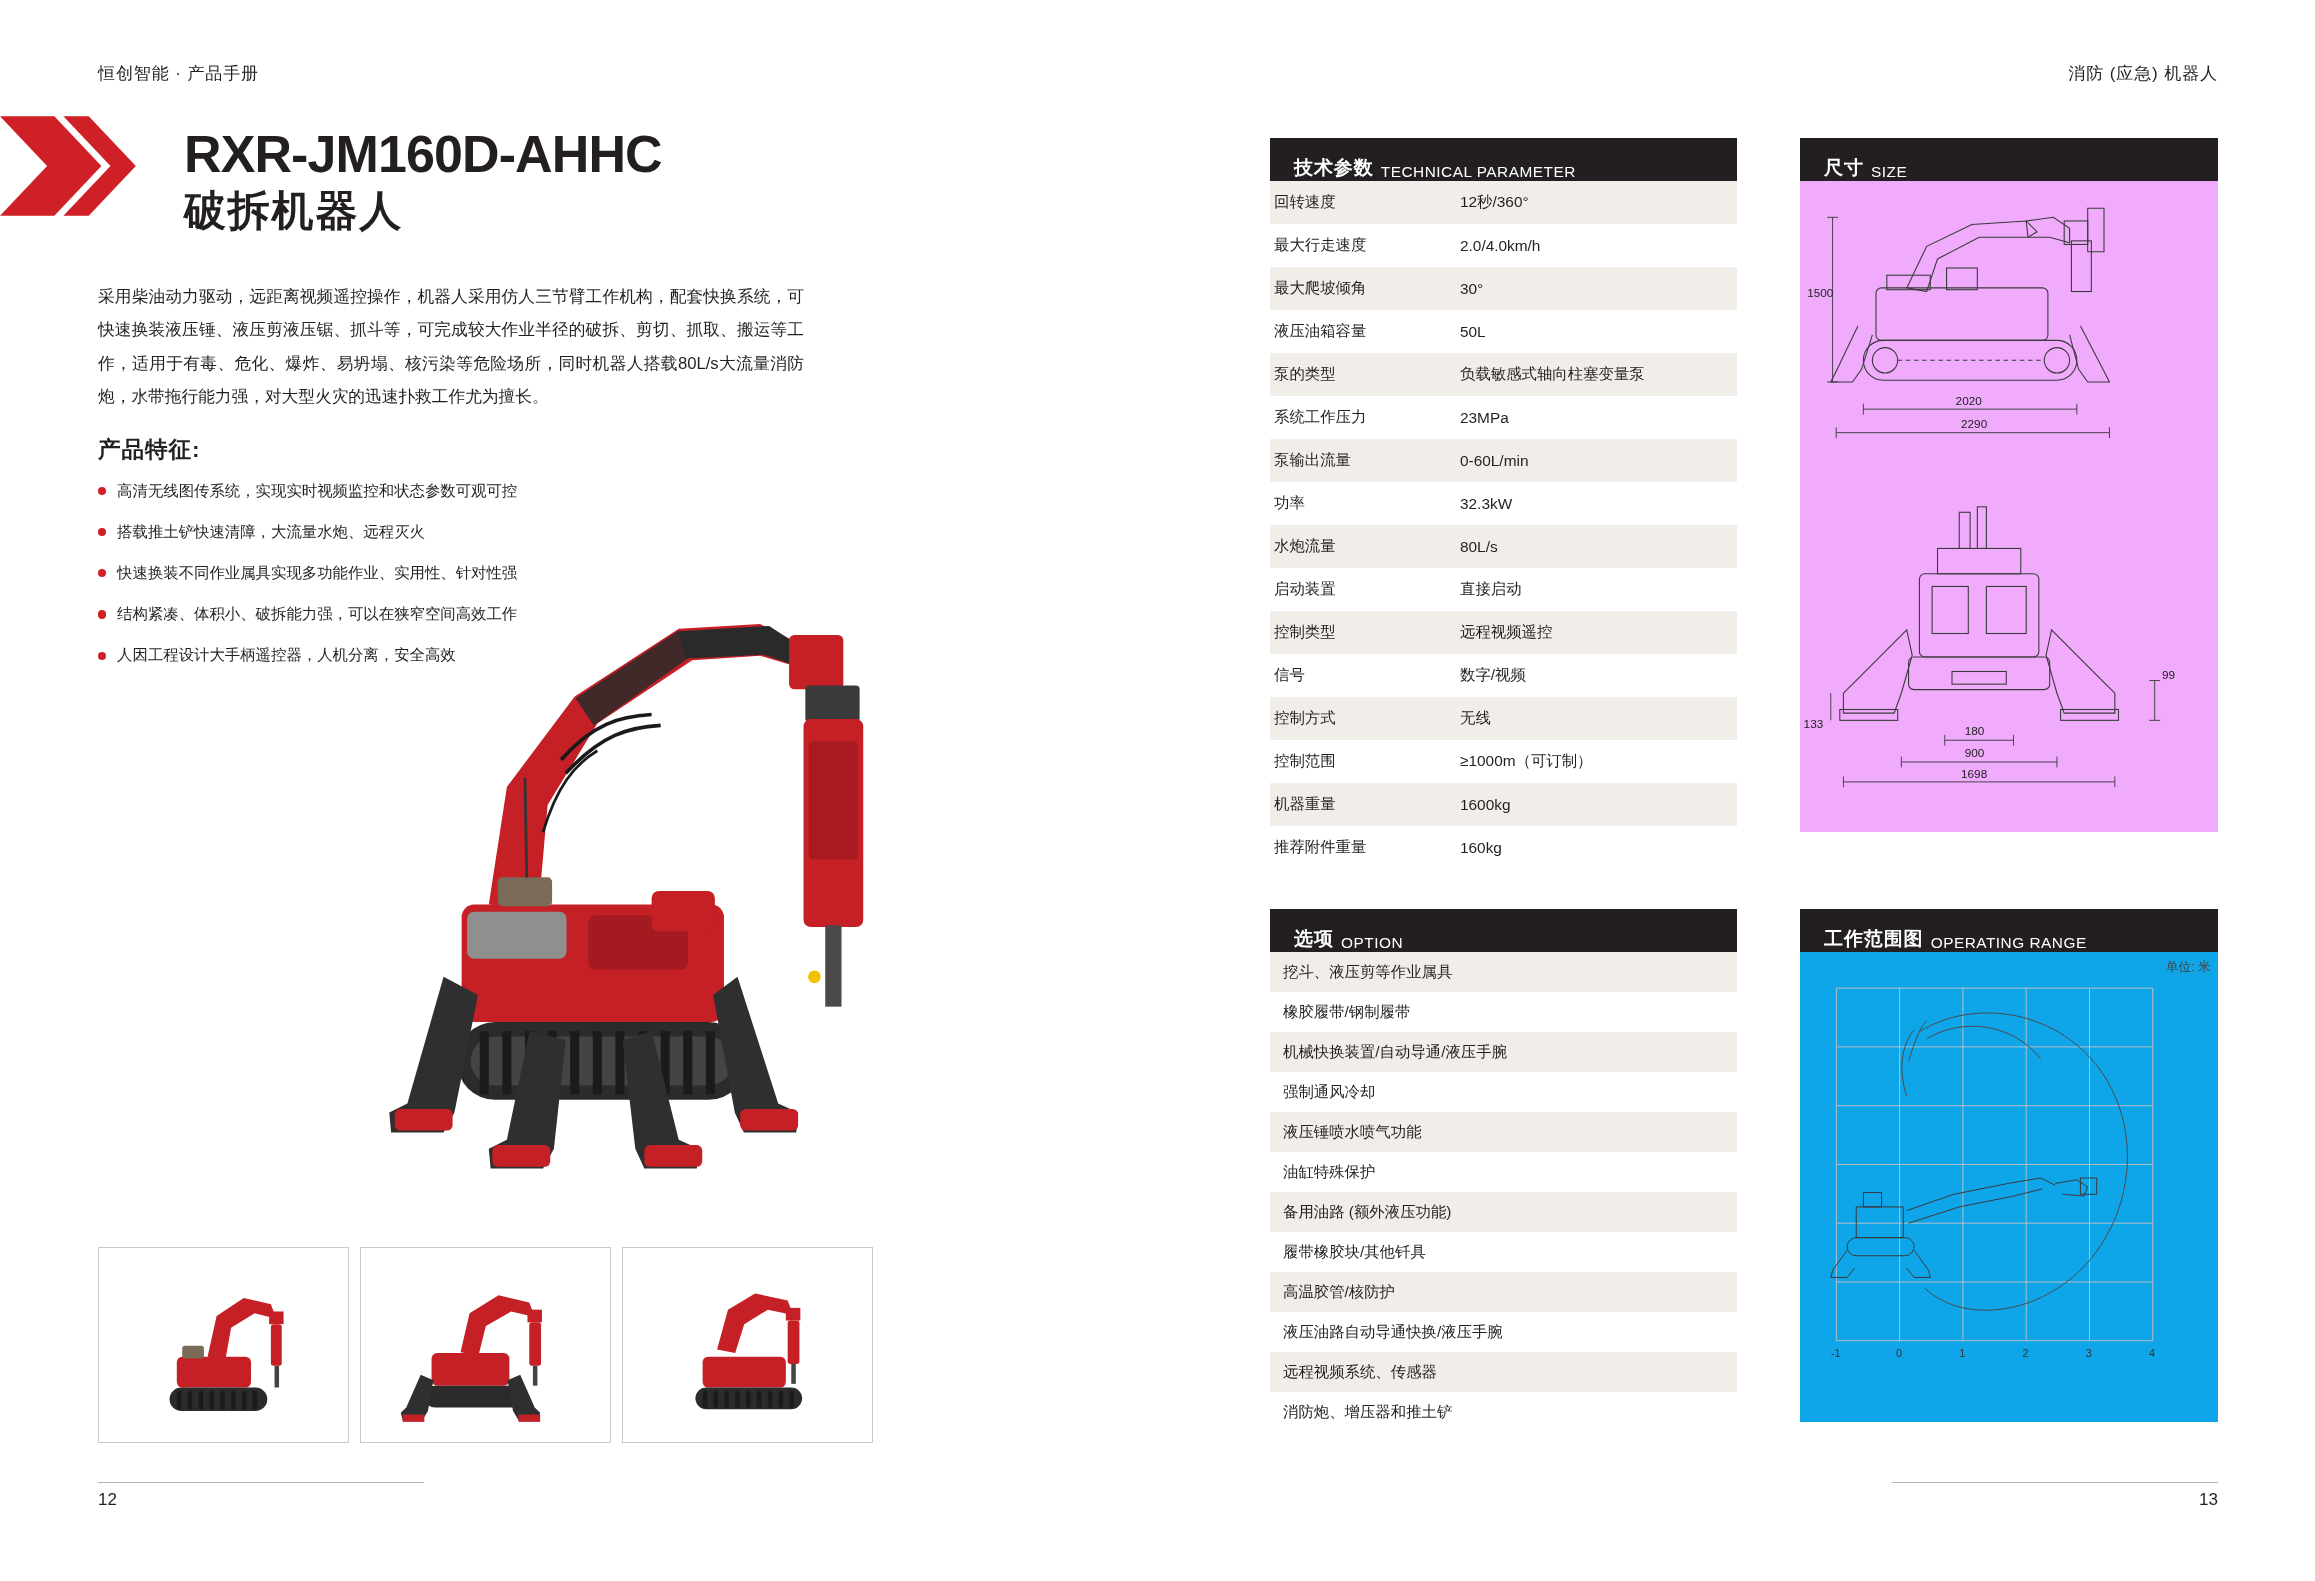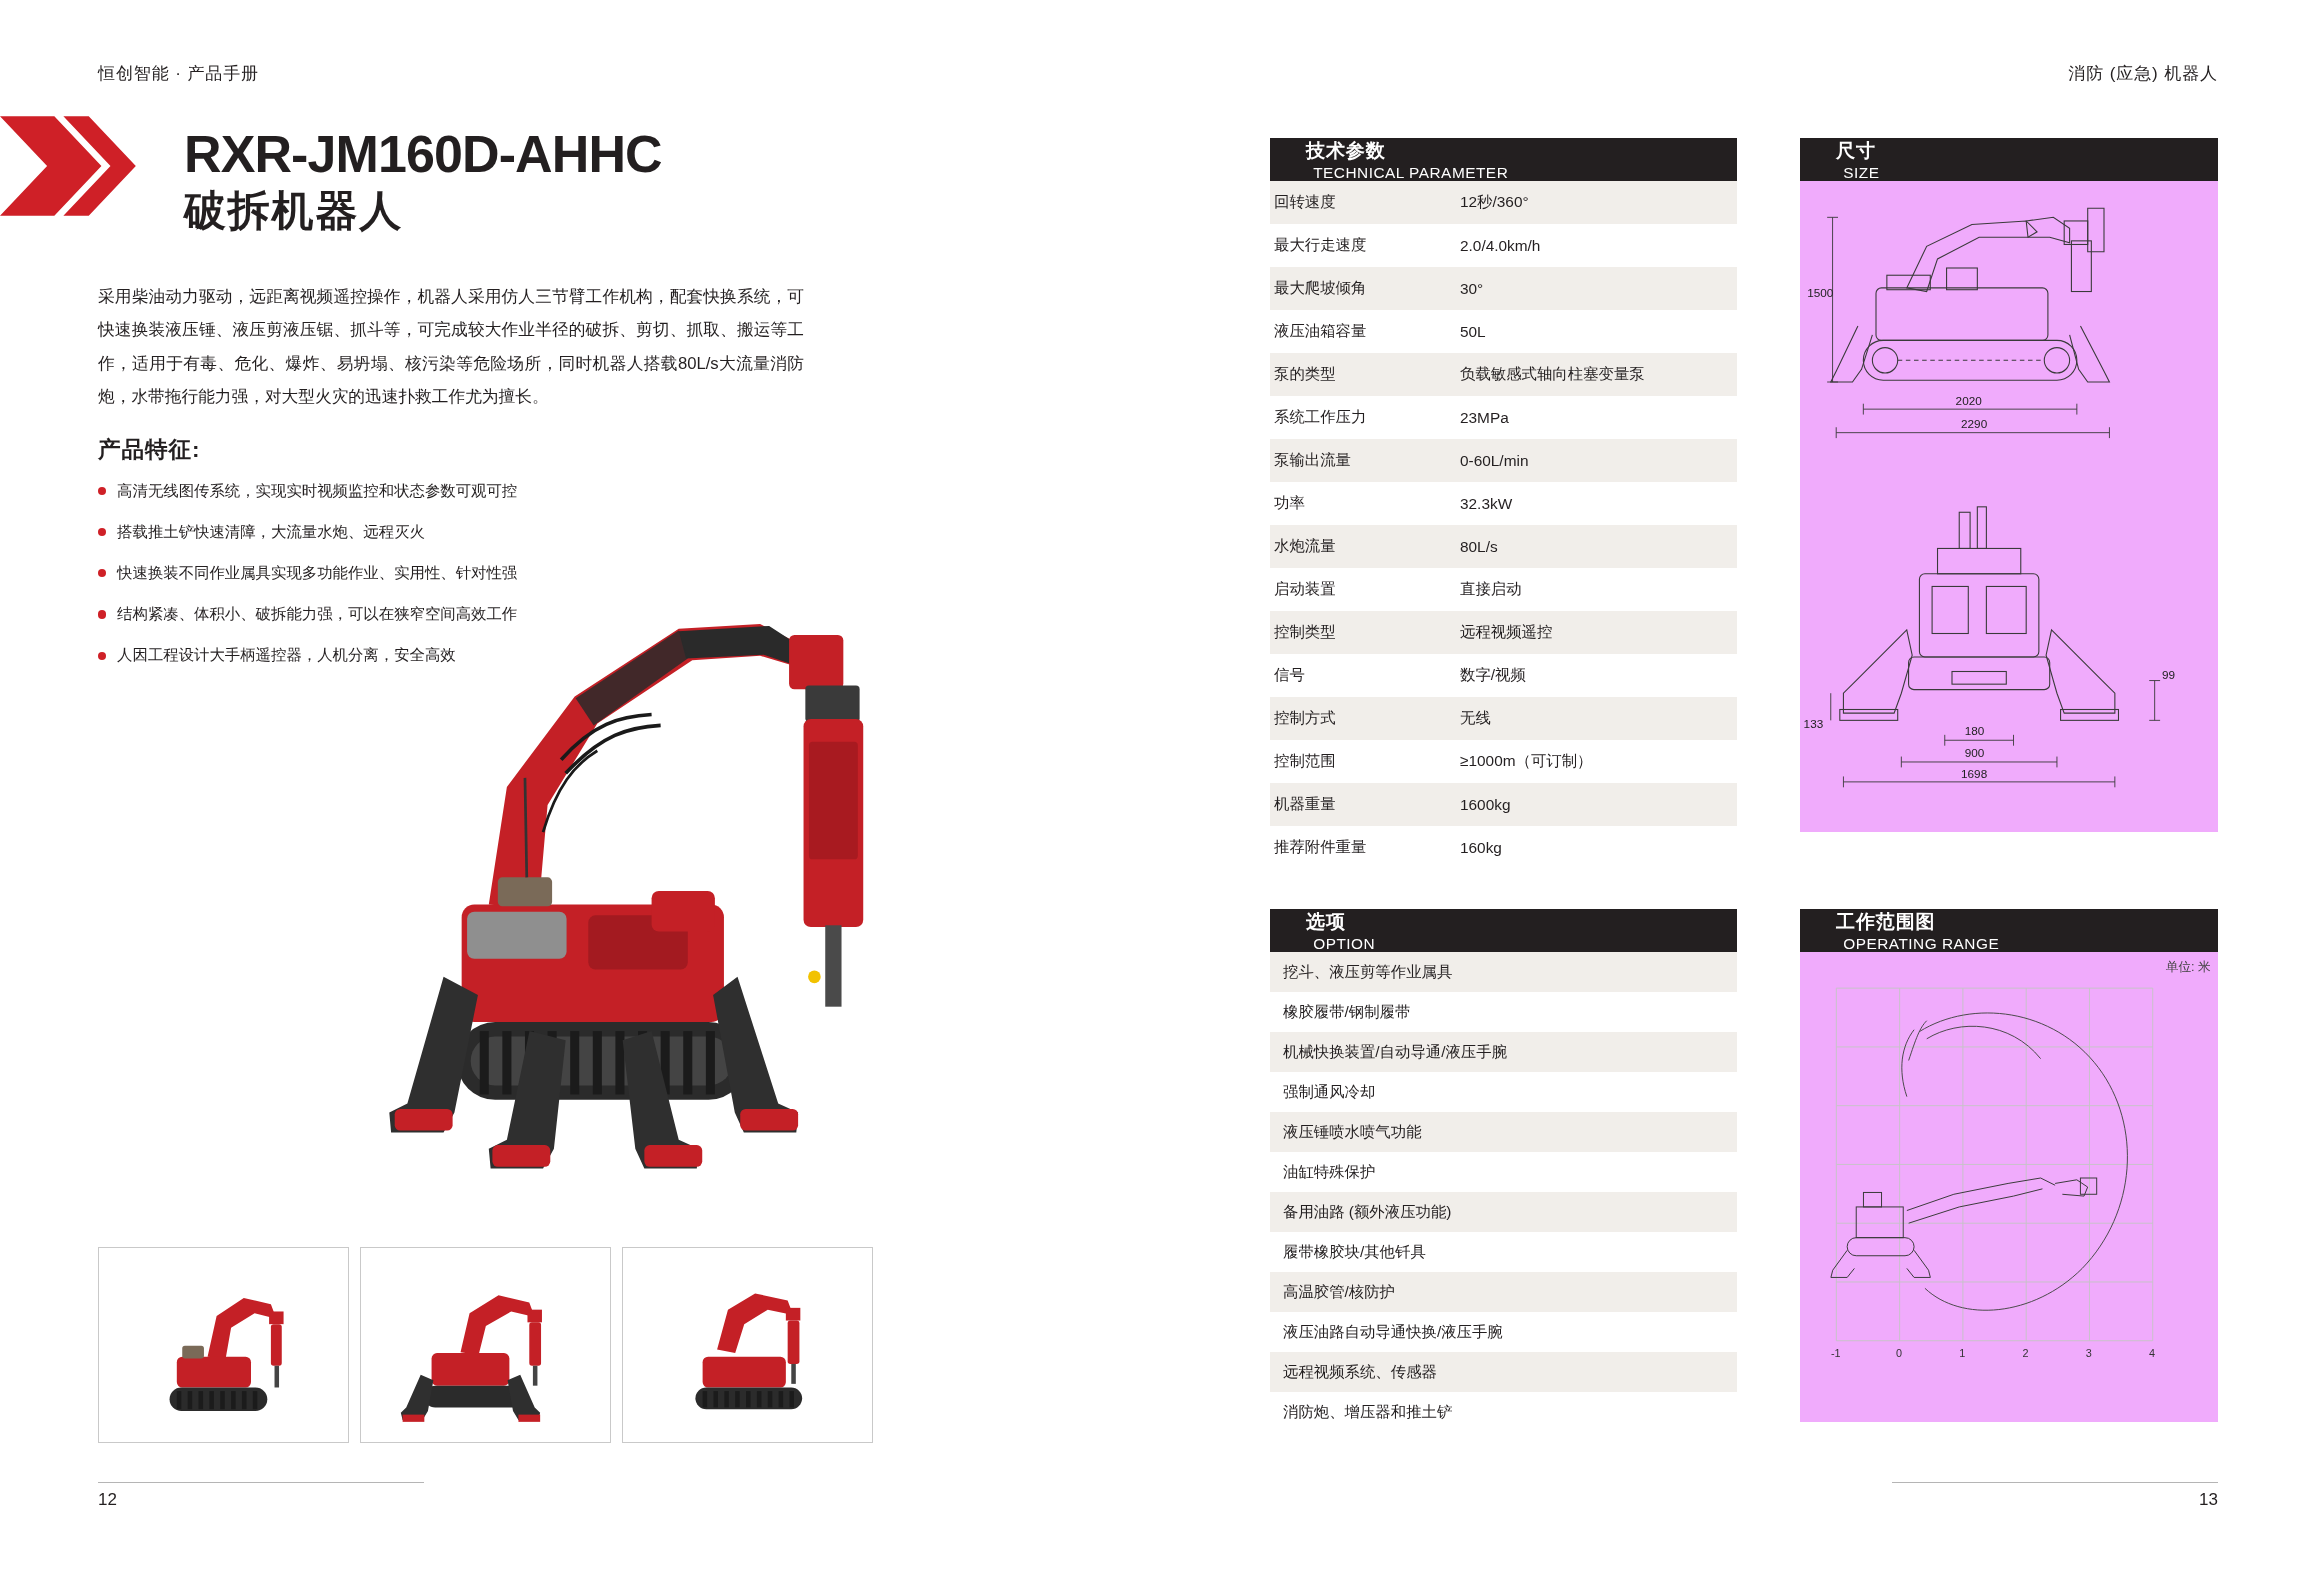--- a/index.html
+++ b/index.html
@@ -44,21 +44,21 @@
   .thumb{width:249px;height:194px;border:0.9px solid #c9c9c9;background:#fff;position:relative;overflow:hidden;}
 
   
   .foot-left{position:absolute;left:98px;top:1482px;width:326px;}
   .foot-right{position:absolute;right:98px;top:1482px;width:326px;text-align:right;}
   .foot-rule{height:0.9px;background:#b5b5b5;width:100%;}
   .foot-num{font-size:17px;color:#231f20;margin-top:7.2px;}
 
   
   .blk{position:absolute;}
-  .blk-head{background:#231f20;color:#ffffff;height:43px;display:flex;align-items:flex-start;padding-left:36px;box-sizing:border-box;flex-direction:column;}
+  .blk-head{background:#231f20;color:#ffffff;height:43px;display:flex;align-items:flex-end;padding-left:24px;box-sizing:border-box;}
   .blk-head .cn{font-size:19px;font-weight:bold;letter-spacing:0.9px;}
   .blk-head .en{font-size:15.4px;margin-left:7.2px;letter-spacing:0.5px;font-weight:normal;}
 
   
   #param-block{left:1270px;top:138px;width:467px;}
   .param-row{display:flex;height:43px;align-items:center;font-size:15.4px;}
   .param-row:nth-child(odd){background:#f1eeea;}
   .param-row:nth-child(even){background:#ffffff;}
   .param-k{width:190px;padding-left:4px;box-sizing:border-box;color:#231f20;}
   .param-v{flex:1;color:#231f20;}
@@ -67,21 +67,21 @@
   #option-block{left:1270px;top:909px;width:467px;}
   .opt-row{display:flex;height:40px;align-items:center;font-size:15.4px;padding-left:13px;box-sizing:border-box;}
   .opt-row:nth-child(odd){background:#f1eeea;}
   .opt-row:nth-child(even){background:#ffffff;}
 
   
   #size-block{left:1800px;top:138px;width:418px;}
   .size-body{position:relative;height:651px;background:#f0abfc;}
   
   #range-block{left:1800px;top:909px;width:418px;}
-  .range-body{position:relative;height:470px;background:#f0abfc;}
+  .range-body{position:relative;height:470px;background:#0ea5e9;}
   .range-unit{position:absolute;right:7.2px;top:7.2px;font-size:12.7px;color:#444;}
   svg{overflow:visible;}
 </style>
 </head>
 <body>
 
 <div class="page">
 
   <div class="hdr">
     <div class="hdr-left">恒创智能 · 产品手册</div>

